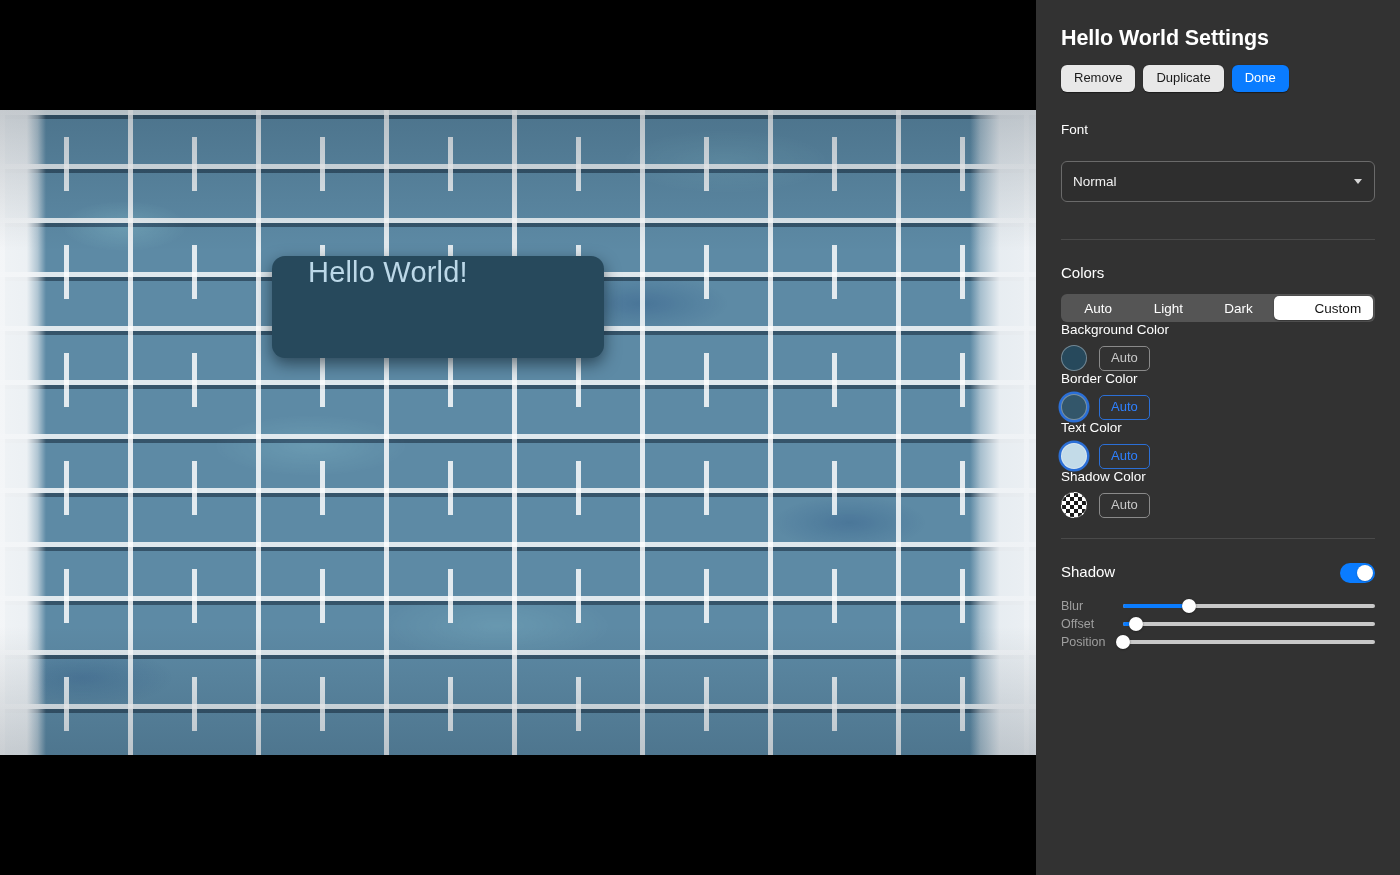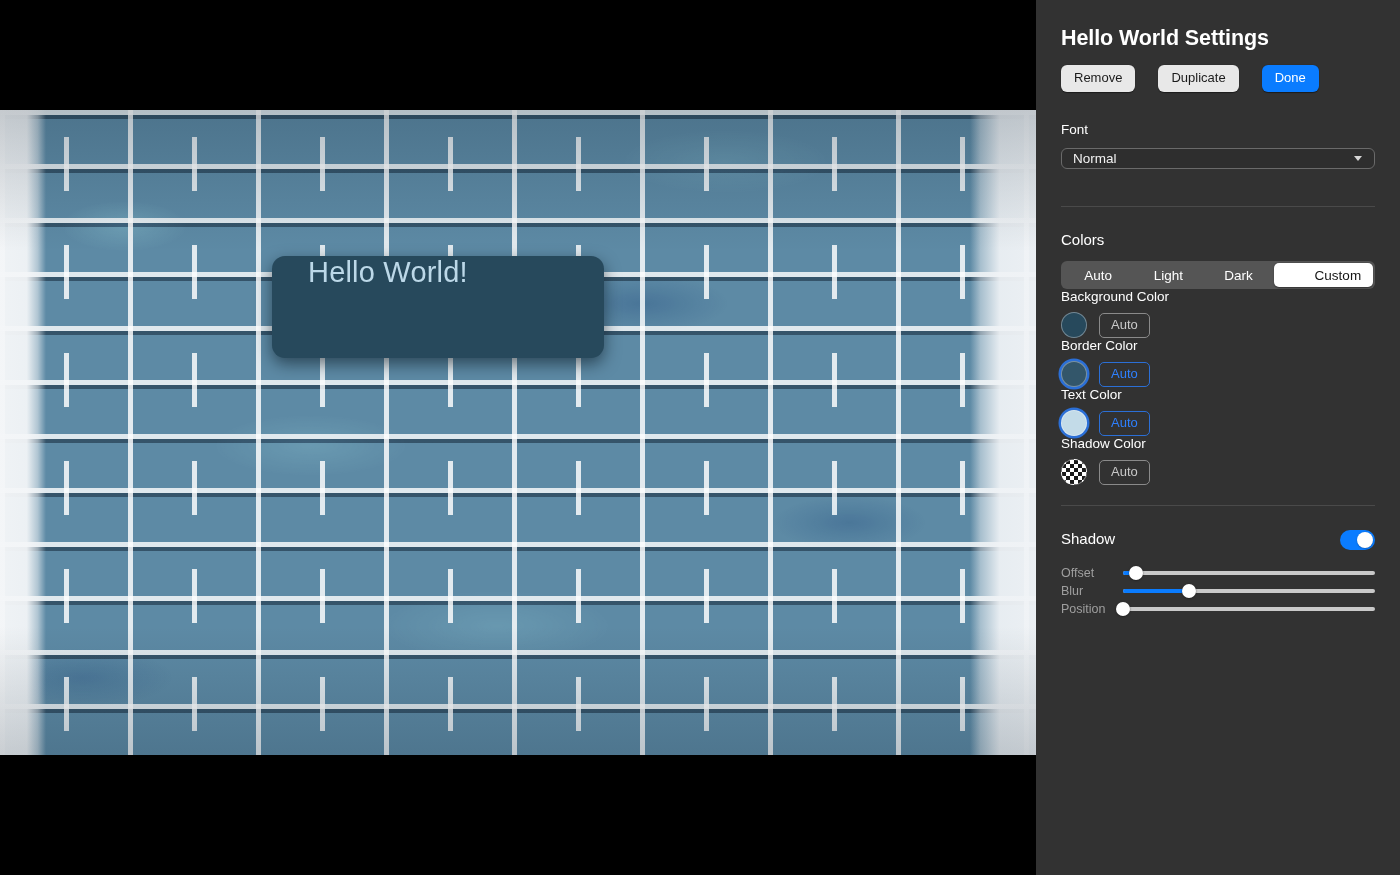--- a/index.html
+++ b/index.html
@@ -151,21 +151,21 @@
   .panel-title {
     font-size: 21.5px;
     font-weight: bold;
     letter-spacing: -0.1px;
     margin: 0;
     padding-top: 26px;
     color: #ffffff;
   }
   .btn-row {
     display: flex;
-    gap: 23px;
+    gap: 8px;
     margin-top: 14px;
   }
   .btn {
     border: none;
     border-radius: 6px;
     font-family: "Liberation Sans", sans-serif;
     font-size: 13px;
     padding: 6px 13px 7px;
     cursor: pointer;
     line-height: 1.1;
@@ -196,22 +196,22 @@
   }
   .group-title {
     font-size: 15px;
     color: #ffffff;
     font-weight: normal;
     margin-top: 24px;
   }
 
   
   .select {
-    margin-top: 11px;
-    height: 21px;
+    margin-top: 24px;
+    height: 41px;
     border: 1px solid #6a6a6a;
     border-radius: 6px;
     background: #2e2e2e;
     display: flex;
     align-items: center;
     padding: 0 11px;
     box-sizing: border-box;
     cursor: pointer;
     position: relative;
   }
@@ -444,31 +444,31 @@
 
     <div class="shadow-head">
       <span class="group-title" style="margin-top:0">Shadow</span>
       <div class="toggle">
         <div class="knob"></div>
       </div>
     </div>
 
     <div class="sliders">
       <div class="slider-row">
+        <span class="slider-label">Blur</span>
+        <div class="track">
+          <div class="fill" id="fill-blur" style="width: 26%;"></div>
+          <div class="thumb" id="thumb-blur" style="left: 26%;"></div>
+        </div>
+      </div>
+      <div class="slider-row">
         <span class="slider-label">Offset</span>
         <div class="track">
           <div class="fill" id="fill-offset" style="width: 5%;"></div>
           <div class="thumb" id="thumb-offset" style="left: 5%;"></div>
-        </div>
-      </div>
-      <div class="slider-row">
-        <span class="slider-label">Blur</span>
-        <div class="track">
-          <div class="fill" id="fill-blur" style="width: 26%;"></div>
-          <div class="thumb" id="thumb-blur" style="left: 26%;"></div>
         </div>
       </div>
       <div class="slider-row">
         <span class="slider-label">Position</span>
         <div class="track">
           <div class="fill" id="fill-position" style="width: 0%;"></div>
           <div class="thumb" id="thumb-position" style="left: 0%;"></div>
         </div>
       </div>
     </div>

